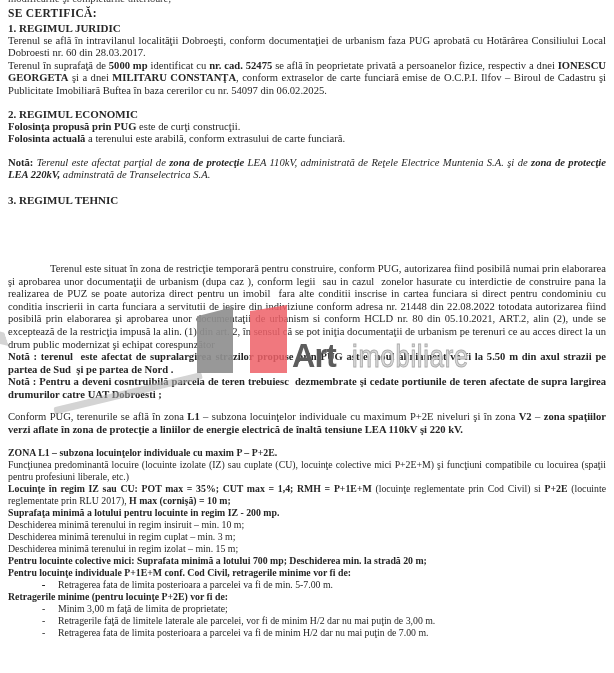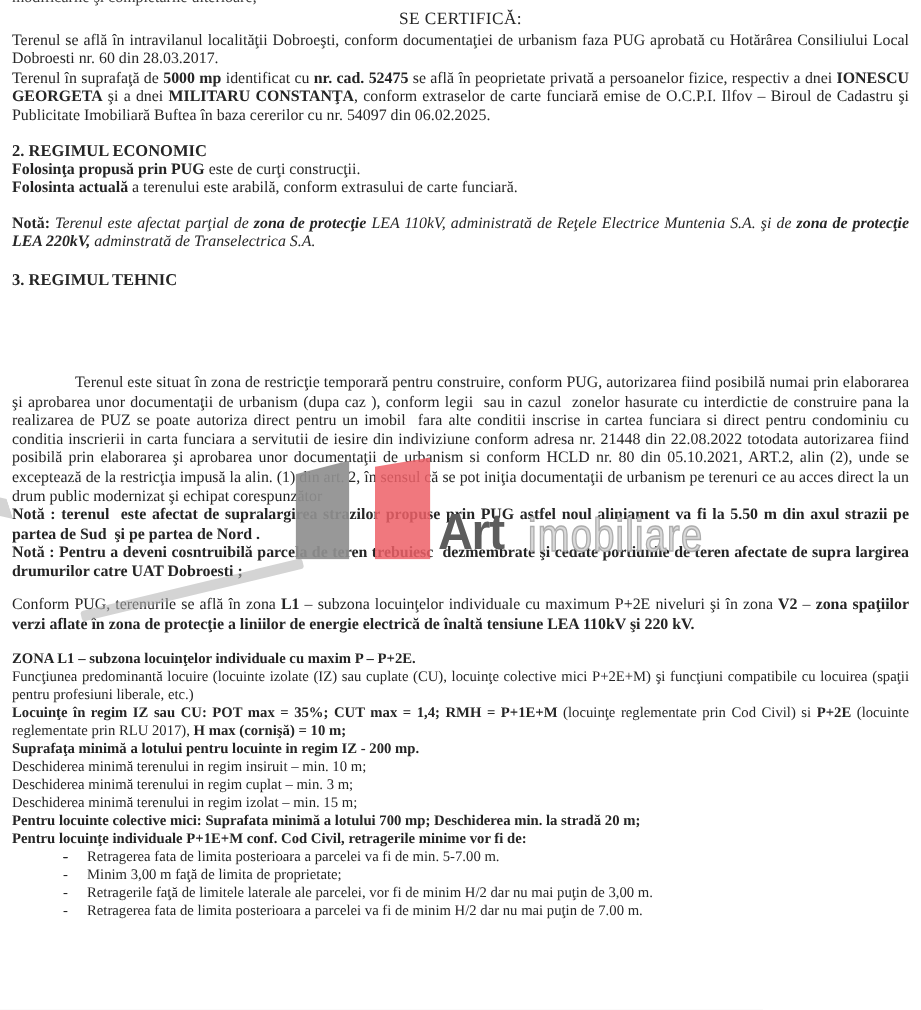--- a/index.html
+++ b/index.html
@@ -22,22 +22,22 @@
     font-size: 10.6px;
     line-height: 12.6px;
     z-index: 1;
   }
   .clipped-line {
     margin-top: -7px;            
     white-space: nowrap;
     color: #3a3a3a;
   }
   .doc-title {
-    text-align: center;
-    font-weight: normal;
+    text-align: left;
+    font-weight: bold;
     font-size: 11.5px;
     line-height: 13px;
     margin: 1px 0 2px 0;
     letter-spacing: .3px;
   }
   .blk { margin: 0; }
   .blk span { white-space: pre-wrap; }
   .h { font-weight: bold; font-size: 11px; line-height: 13px; }
   .j { text-align: justify; }
   .ind { text-indent: 42px; margin-top: 44px; }
@@ -90,20 +90,21 @@
   }
 </style>
 </head>
 <body>
 
 <div id="page">
   <div id="doc" style="color: rgb(38, 38, 38);">
     <div class="clipped-line">modificările şi completările ulterioare;</div>
     <div class="doc-title">SE CERTIFICĂ:</div>
 
+  <div class="blk h"><span class="b">1. REGIMUL JURIDIC</span></div>
       <div class="blk p j"><span>Terenul se află în intravilanul localităţii Dobroeşti, conform documentaţiei de urbanism faza PUG aprobată cu Hotărârea Consiliului Local Dobroesti nr. 60 din 28.03.2017.</span></div>
       <div class="blk p j"><span>Terenul în suprafaţă de </span><span class="b">5000 mp</span><span> identificat cu </span><span class="b">nr. cad. 52475</span><span> se află în peoprietate privată a persoanelor fizice, respectiv a dnei </span><span class="b">IONESCU GEORGETA</span><span> şi a dnei </span><span class="b">MILITARU CONSTANŢA</span><span>, conform extraselor de carte funciară emise de O.C.P.I. Ilfov – Biroul de Cadastru şi Publicitate Imobiliară Buftea în baza cererilor cu nr. 54097 din 06.02.2025.</span></div>
       <div class="sp" style="height: 10px;"></div>
       <div class="blk h"><span class="b">2. REGIMUL ECONOMIC</span></div>
       <div class="blk p"><span class="b">Folosinţa propusă prin PUG</span><span> este de curţi construcţii.</span></div>
       <div class="blk p"><span class="b">Folosinta actuală</span><span> a terenului este arabilă, conform extrasului de carte funciară.</span></div>
       <div class="sp" style="height: 11px;"></div>
       <div class="blk p j"><span class="b">Notă:</span><span> </span><span class="i u">Terenul este afectat parţial de </span><span class="b i u">zona de protecţie</span><span class="i u"> LEA 110kV, administrată de Reţele Electrice Muntenia S.A. şi de </span><span class="b i u">zona de protecţie LEA 220kV,</span><span class="i u"> adminstrată de </span><span class="i">Transelectrica S.A.</span></div>
       <div class="sp" style="height: 12px;"></div>
       <div class="blk h"><span class="b">3. REGIMUL TEHNIC</span></div>
@@ -119,20 +120,21 @@
       <div class="blk p j sm"><span class="b u">Locuinţe în regim IZ sau CU</span><span class="b">: </span><span class="b">POT max = 35%; CUT max = 1,4; RMH = P+1E+M</span><span> (locuinţe reglementate prin Cod Civil) si </span><span class="b">P+2E</span><span> (locuinte reglementate prin RLU 2017), </span><span class="b">H max (cornişă) = 10 m;</span></div>
       <div class="blk p sm"><span class="b">Suprafaţa minimă a lotului pentru locuinte in regim IZ - 200 mp.</span></div>
       <div class="blk p sm"><span>Deschiderea minimă terenului in regim insiruit – min. 10 m;</span></div>
       <div class="blk p sm"><span>Deschiderea minimă terenului in regim cuplat – min. 3 m;</span></div>
       <div class="blk p sm"><span>Deschiderea minimă terenului in regim izolat – min. 15 m;</span></div>
       <div class="blk p sm"><span class="b">Pentru locuinte colective mici: Suprafata minimă a lotului 700 mp; Deschiderea min. la stradă 20 m;</span></div>
       <div class="blk p sm"><span class="b">Pentru locuinţe individuale P+1E+M conf. Cod Civil, retragerile minime vor fi de:</span></div>
       <div class="blk li sm"><span class="dash">-</span></div>
       <div class="blk li sm"><span class="dash">-</span></div>
       <div class="blk li sm"><span class="dash">-</span><span>Retragerea fata de limita posterioara a parcelei va fi de min. 5-7.00 m.</span></div>
+      <div class="blk p sm"><span class="b">Retragerile minime (pentru locuinţe P+2E) vor fi de:</span></div>
       <div class="blk li sm"><span class="dash">-</span><span>Minim 3,00 m faţă de limita de proprietate;</span></div>
       <div class="blk li sm"><span class="dash">-</span><span>Retragerile faţă de limitele laterale ale parcelei, vor fi de minim H/2 dar nu mai puţin de 3,00 m.</span></div>
       <div class="blk li sm"><span class="dash">-</span><span>Retragerea fata de limita posterioara a parcelei va fi de minim H/2 dar nu mai puţin de 7.00 m.</span></div>
     </div>
 
   <div id="watermark">
     <div class="wm-sliver" style="background: rgb(176, 176, 176);"></div>
     <div class="wm-swoosh" style="background: rgb(176, 176, 176);"></div>
     <div class="wm-bar-dark" style="background: rgb(143, 143, 143);"></div>
     <div class="wm-bar-red" style="background: rgb(238, 96, 103);"></div>

